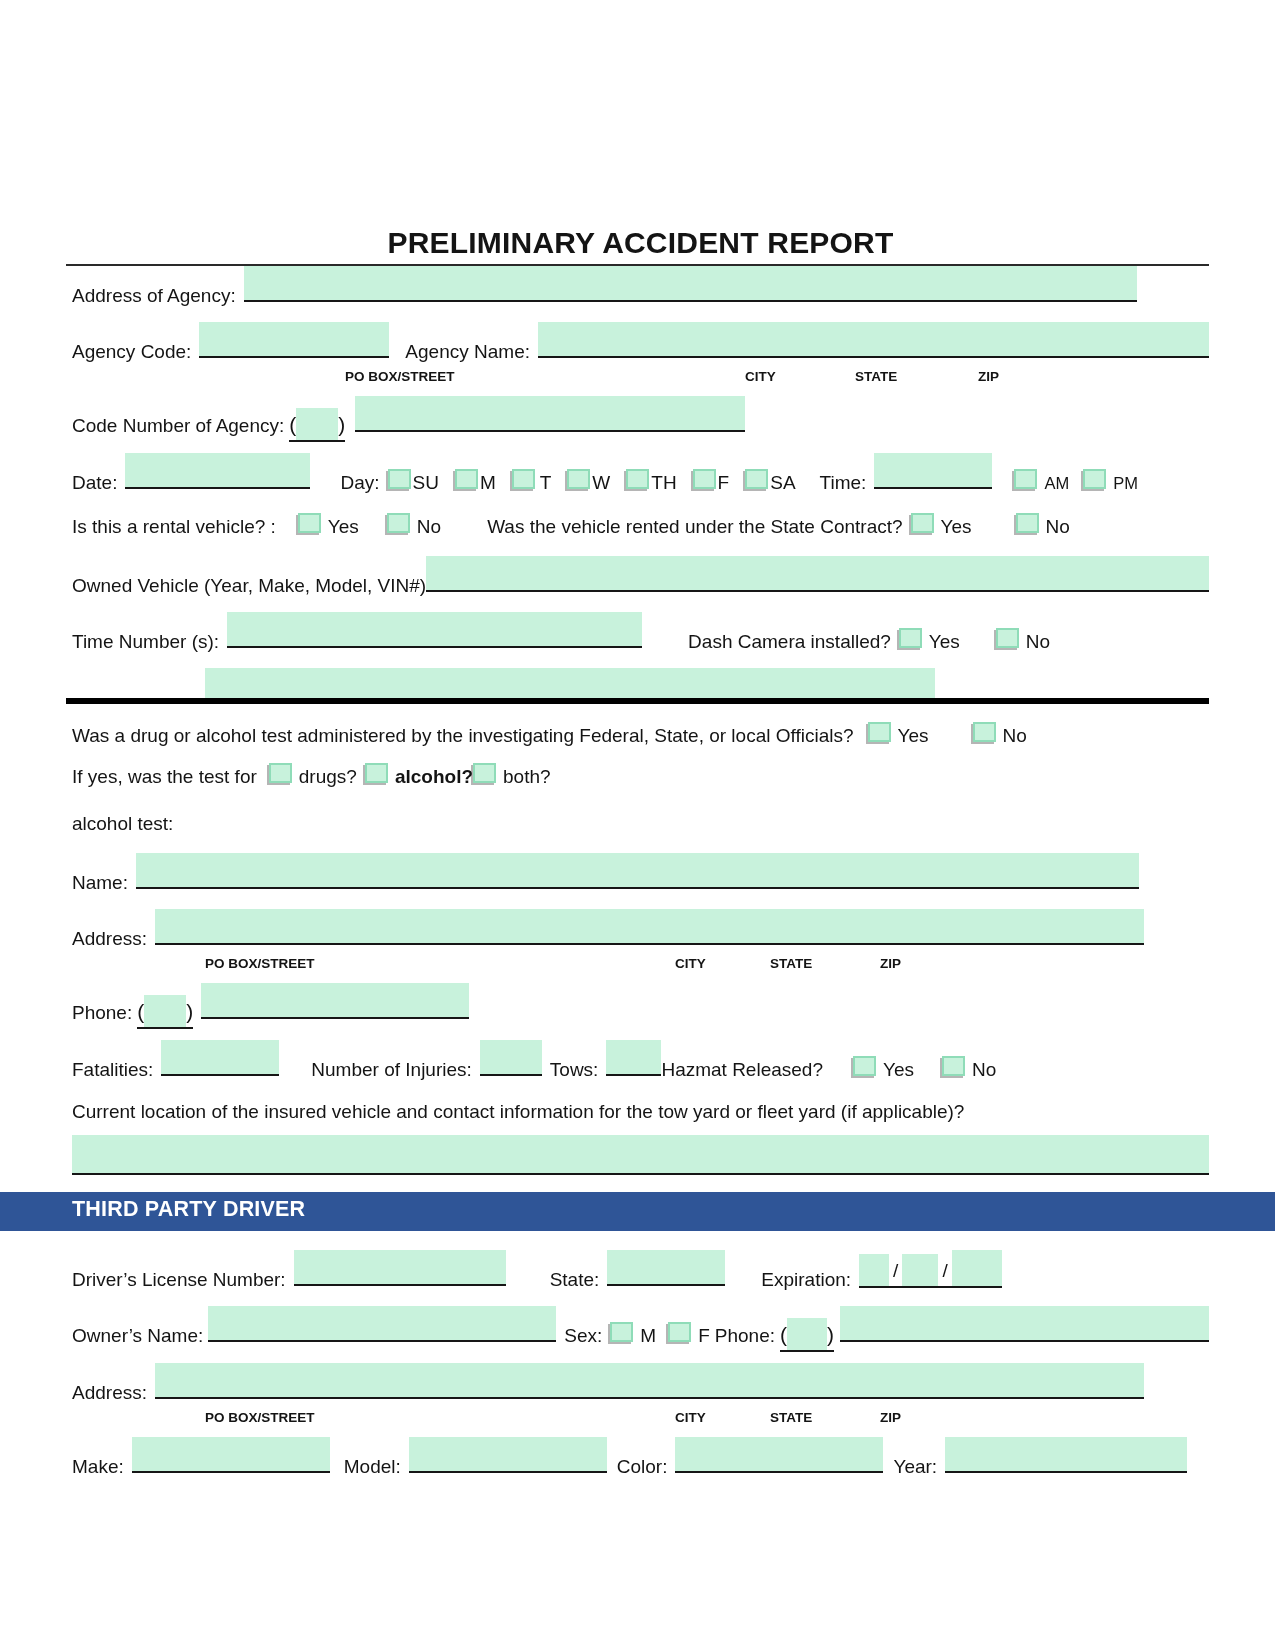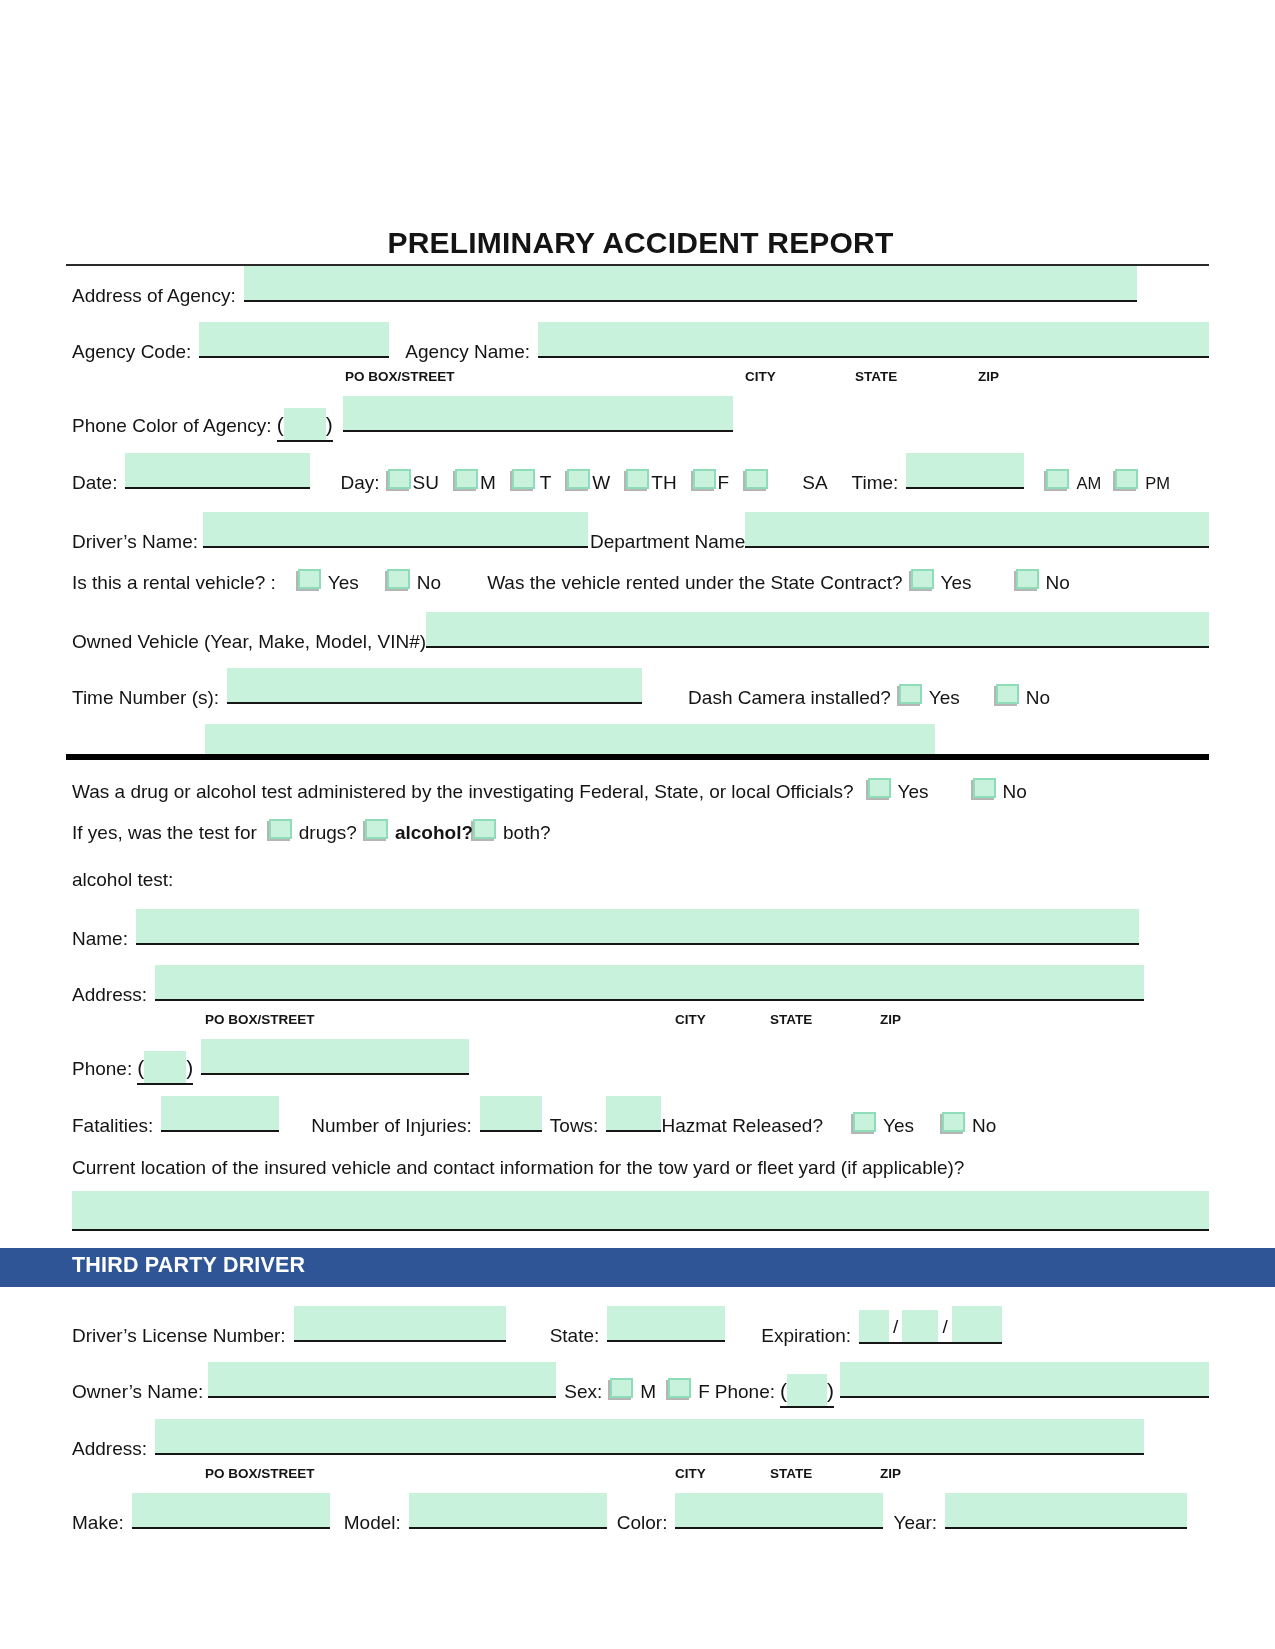--- a/index.html
+++ b/index.html
@@ -56,21 +56,21 @@
     <span class="fld grow"></span>
   </div>
   <div class="subrow">
     <span style="left:273px;">PO BOX/STREET</span>
     <span style="left:673px;">CITY</span>
     <span style="left:783px;">STATE</span>
     <span style="left:906px;">ZIP</span>
   </div>
 
   <div class="row">
-    <span class="lb" style="margin-right:5px;">Phone Color of Agency:</span>
+    <span class="lb" style="margin-right:5px;">Code Number of Agency:</span>
     <span class="pgroup">
         <span class="paren">(</span>
         <span class="blk" style="width:42px;"></span>
         <span class="paren">)</span>
       </span>
     <span class="sp" style="width:10px;"></span>
     <span class="fld" style="width:390px;"></span>
   </div>
 
   <div class="row" style="margin-bottom:14px;">
@@ -84,37 +84,31 @@
     <span class="cblb">M</span>
     <span class="cb" style="margin-right:5px;"></span>
     <span class="cblb">T</span>
     <span class="cb" style="margin-right:2px;"></span>
     <span class="cblb">W</span>
     <span class="cb" style="margin-right:2px;"></span>
     <span class="cblb">TH</span>
     <span class="cb" style="margin-right:2px;"></span>
     <span class="cblb">F</span>
     <span class="cb" style="margin-right:2px;"></span>
-    <span class="cblb" style="margin-right:24px;margin-left:32px;">SA</span>
+    <span class="cblb" style="margin-right:24px;">SA</span>
     <span class="lb">Time:</span>
     <span class="fld" style="width:118px;"></span>
     <span class="sp" style="width:22px;"></span>
     <span class="cb"></span>
     <span class="cblb small" style="margin-right:14px;">AM</span>
     <span class="cb"></span>
     <span class="cblb small">PM</span>
   </div>
 
 
-  <div class="row">
-    <span class="lb" style="margin-right:5px;">Driver’s Name:</span>
-    <span class="fld" style="width:385px;"></span>
-    <span class="lb" style="margin:0 0 0 2px;">Department Name</span>
-    <span class="fld grow"></span>
-  </div>
 
   <div class="row" style="margin-bottom:14px;">
     <span class="lb" style="margin-right:22px;">Is this a rental vehicle? :</span>
     <span class="cb"></span>
     <span class="cblb" style="margin-right:28px;">Yes</span>
     <span class="cb"></span>
     <span class="cblb" style="margin-right:46px;">No</span>
     <span class="lb" style="margin-right:8px;">Was the vehicle rented under the State Contract?</span>
     <span class="cb"></span>
     <span class="cblb" style="margin-right:44px;">Yes</span>

